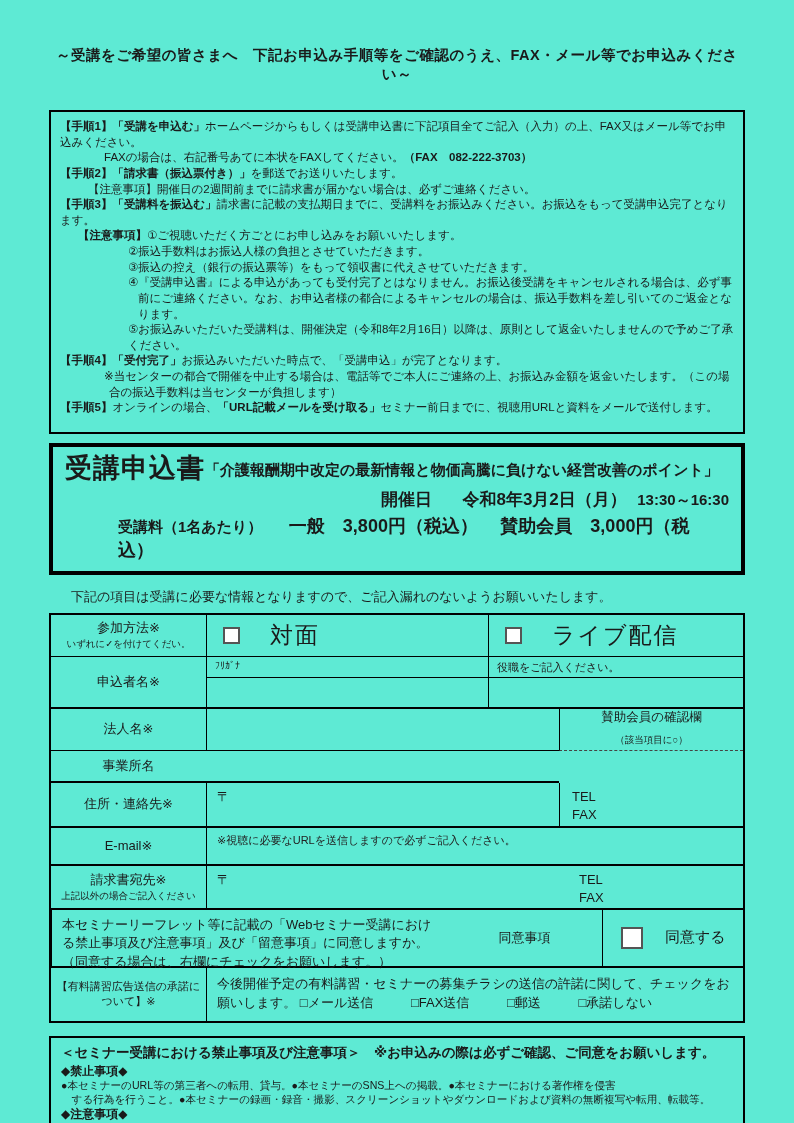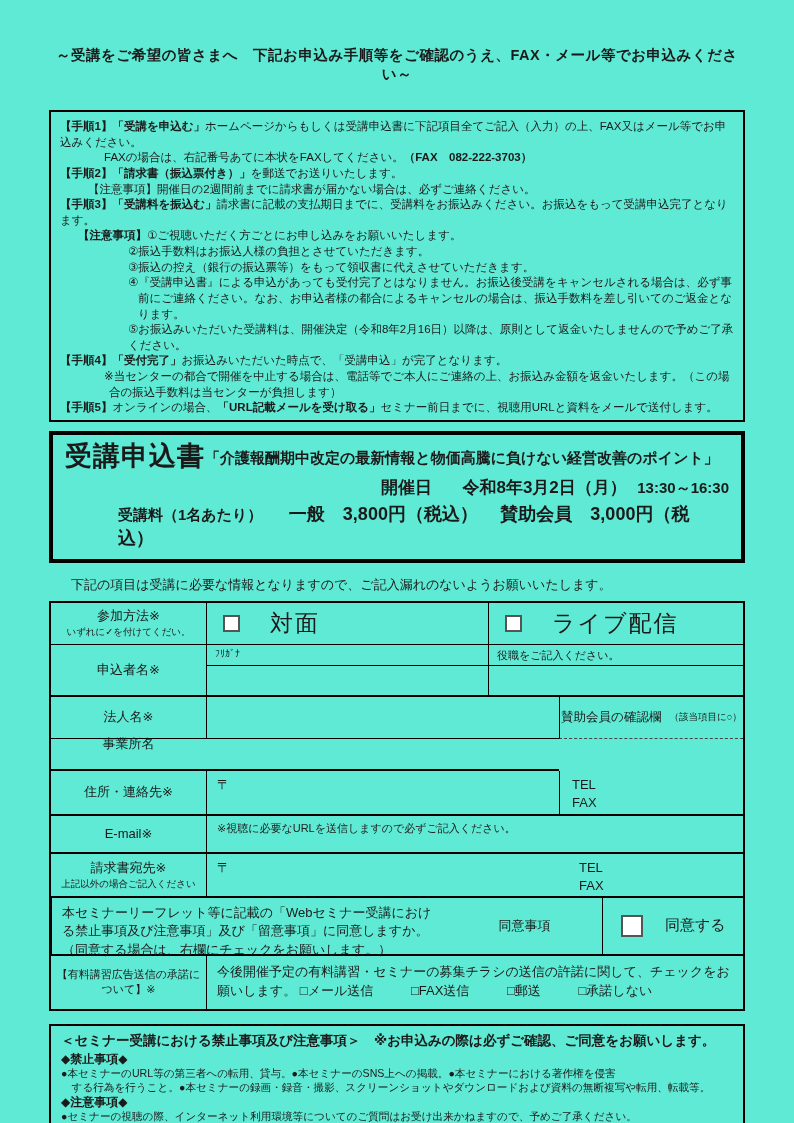--- a/index.html
+++ b/index.html
@@ -5,21 +5,21 @@
   * { margin:0; padding:0; box-sizing:border-box; }
   html,body { background:#e8e8e8; }
   .page {
     width:794px; height:1123px; background:#5eead4; margin:0 auto;
     font-family:"Liberation Sans","DejaVu Sans",sans-serif; color:#1a1a1a;
     padding:46px 49px 0 49px; position:relative; overflow:hidden;
   }
   
   .doc-header { text-align:center; font-size:14.5px; font-weight:bold; letter-spacing:.5px; margin-bottom:26px; }
   
-  .proc-box { border:2px solid #000; padding:7px 9px 4px 9px; font-size:11.5px; line-height:1.36; }
+  .proc-box { border:2px solid #000; padding:7px 9px 16px 9px; font-size:11.5px; line-height:1.36; }
   .proc-box .ln { white-space:normal; }
   .b { font-weight:bold; }
   .ind1  { padding-left:44px; }
   .ind1h { padding-left:49px; text-indent:-5px; }
   .indn1 { padding-left:28px; }
   .indn2 { padding-left:18px; }
   .ind2  { padding-left:68px; }
   .ind2h { padding-left:78px; text-indent:-10px; }
   
   .title-box { border:4px solid #000; margin-top:9px; padding:7px 12px 9px 12px; }
@@ -38,21 +38,21 @@
   
   .ftable { border:2px solid #000; }
   .frow { display:flex; }
   .cell { position:relative; }
   .vline { border-left:1px solid #000; }
   .bb1 { border-bottom:1px solid #000; }
   .bb2 { border-bottom:2px solid #000; }
   .bbd { border-bottom:1px dashed #444; }
   .label-cell {
     width:155px; display:flex; flex-direction:column; align-items:center; justify-content:center;
-    font-size:13px; text-align:center; padding:16px 4px; flex:none;
+    font-size:13px; text-align:center; padding:6px 4px; flex:none;
   }
   .label-small { font-size:9.5px; margin-top:1px; }
   .opt-cell { display:flex; align-items:center; padding-left:16px; flex:none; }
   .chk { border:2px solid #555; background:#fff; flex:none; }
   .chk-sm { width:17px; height:17px; }
   .chk-lg { width:22px; height:22px; }
   .opt-text { font-size:23px; letter-spacing:2px; margin-left:30px; }
   .hint { font-size:11px; color:#222; }
   .furi { font-size:10px; padding:3px 0 0 8px; }
   .postal { font-size:13px; padding:5px 0 0 10px; }
@@ -141,21 +141,21 @@
           <div class="vline" style="flex:1;"></div>
         </div>
       </div>
     </div>
 
     <div class="frow" style="height:42px;">
       <div class="cell label-cell bb1">
         <div>法人名※</div>
       </div>
       <div class="cell vline bb1" style="width:353px;"></div>
-      <div class="cell vline bbd" style="flex:1; display:flex; flex-direction:row; align-items:center; justify-content:center;gap:8px;">
+      <div class="cell vline bbd" style="flex:1; display:flex; flex-direction:column; align-items:center; justify-content:flex-start;gap:8px;">
         <div style="font-size:12.5px;">賛助会員の確認欄</div>
         <div style="font-size:9.5px;">（該当項目に○）</div>
       </div>
     </div>
 
     <div class="frow" style="height:32px;align-items:flex-end;">
       <div class="cell label-cell bb2">
         <div>事業所名</div>
       </div>
       <div class="cell vline bb2" style="width:353px;"></div>

